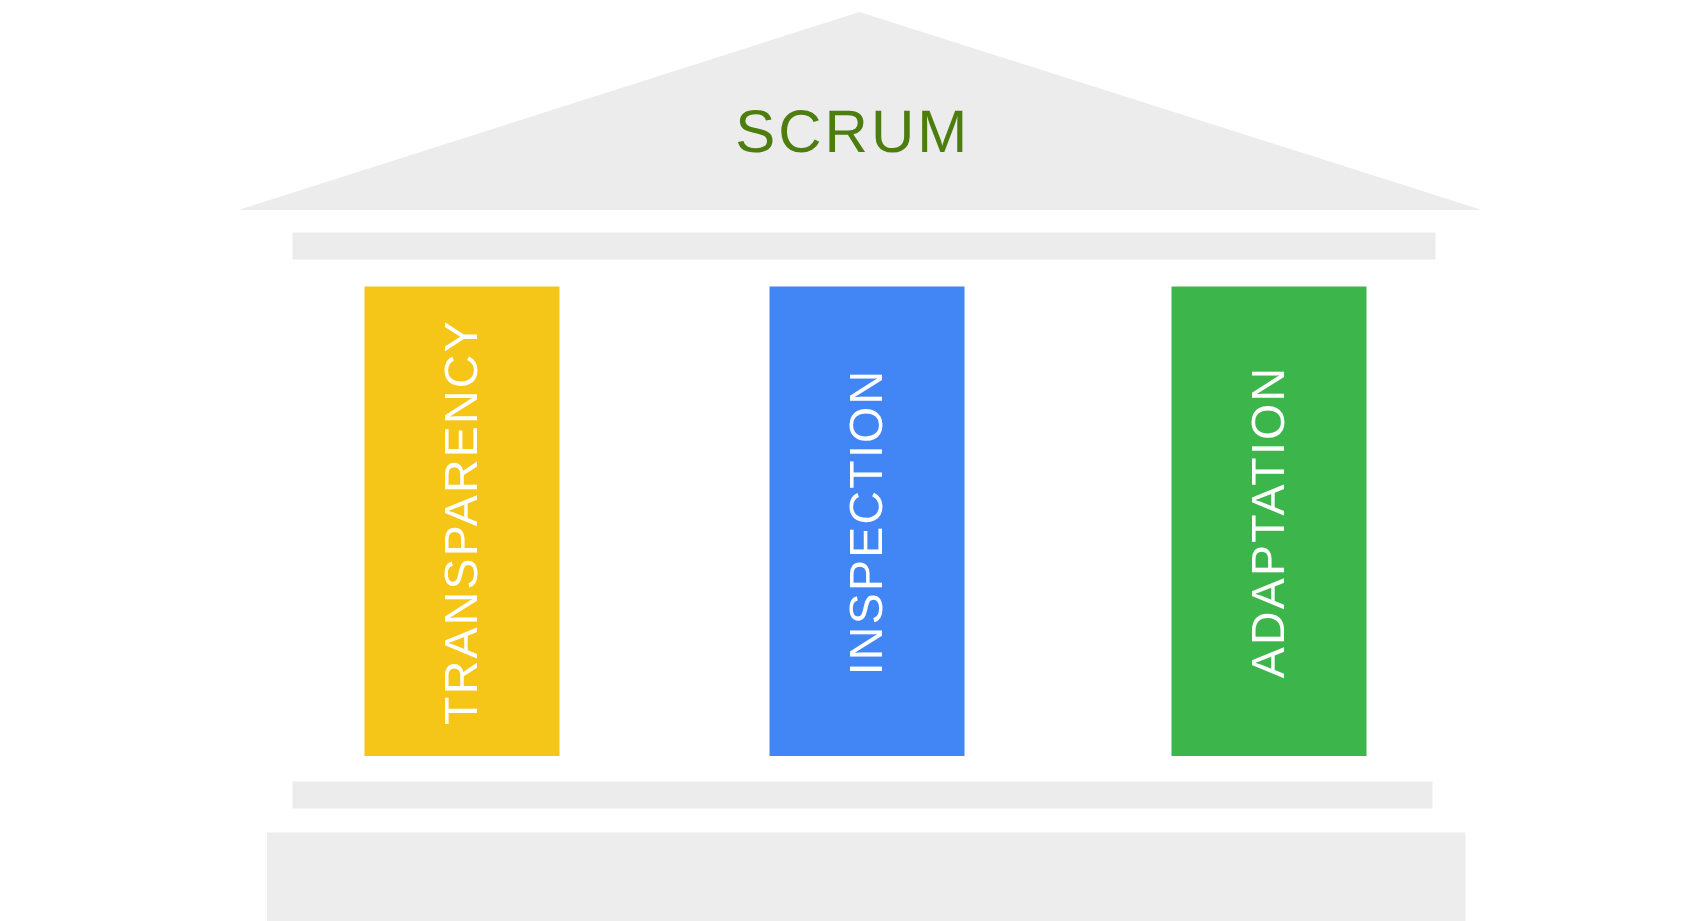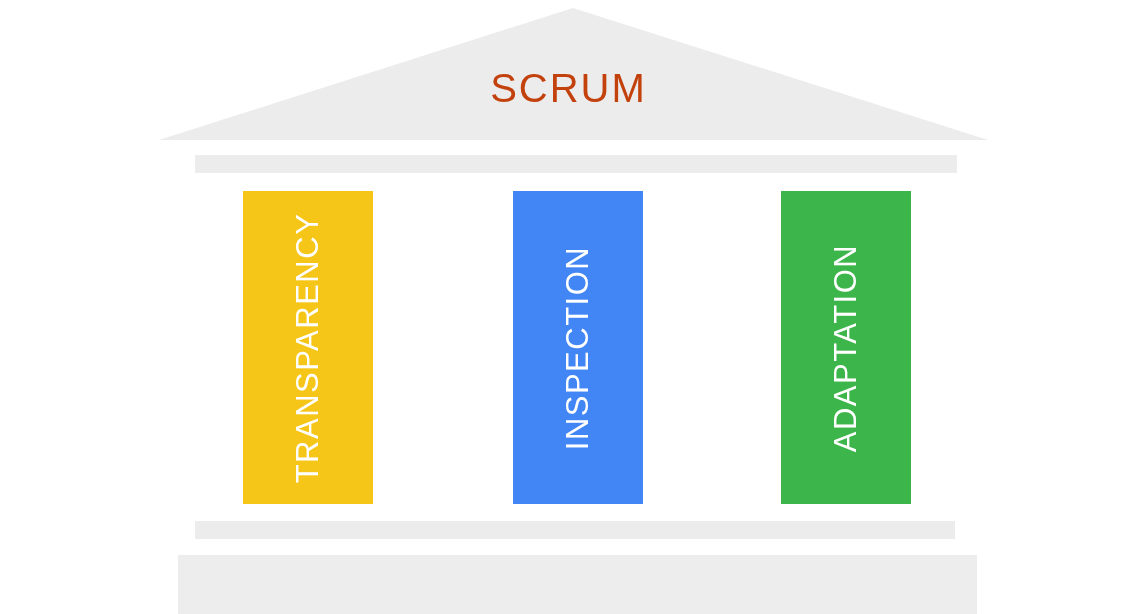--- a/index.html
+++ b/index.html
@@ -103,21 +103,21 @@
 <body>
 
 <div id="temple-canvas" style="background: rgb(255, 255, 255);">
 
   <div class="pediment">
     <svg viewBox="0 0 1137 150" xmlns="http://www.w3.org/2000/svg" aria-hidden="true">
       <polygon points="573,8 988,140 159,140" fill="#ececec"></polygon>
     </svg>
   </div>
 
-  <div class="temple-title" style="color: #c2410c;">SCRUM</div>
+  <div class="temple-title" style="color: #4d7c0f;">SCRUM</div>
 
   <div class="beam architrave" style="background: rgb(236, 236, 236);"></div>
 
   <div class="pillar pillar-1" id="pillar-1" style="background: rgb(245, 197, 24);">
     <span class="pillar-label" style="color: rgb(255, 255, 255);">TRANSPARENCY</span>
   </div>
 
   <div class="pillar pillar-2" id="pillar-2" style="background: rgb(66, 133, 244);">
     <span class="pillar-label" style="color: rgb(255, 255, 255);">INSPECTION</span>
   </div>

